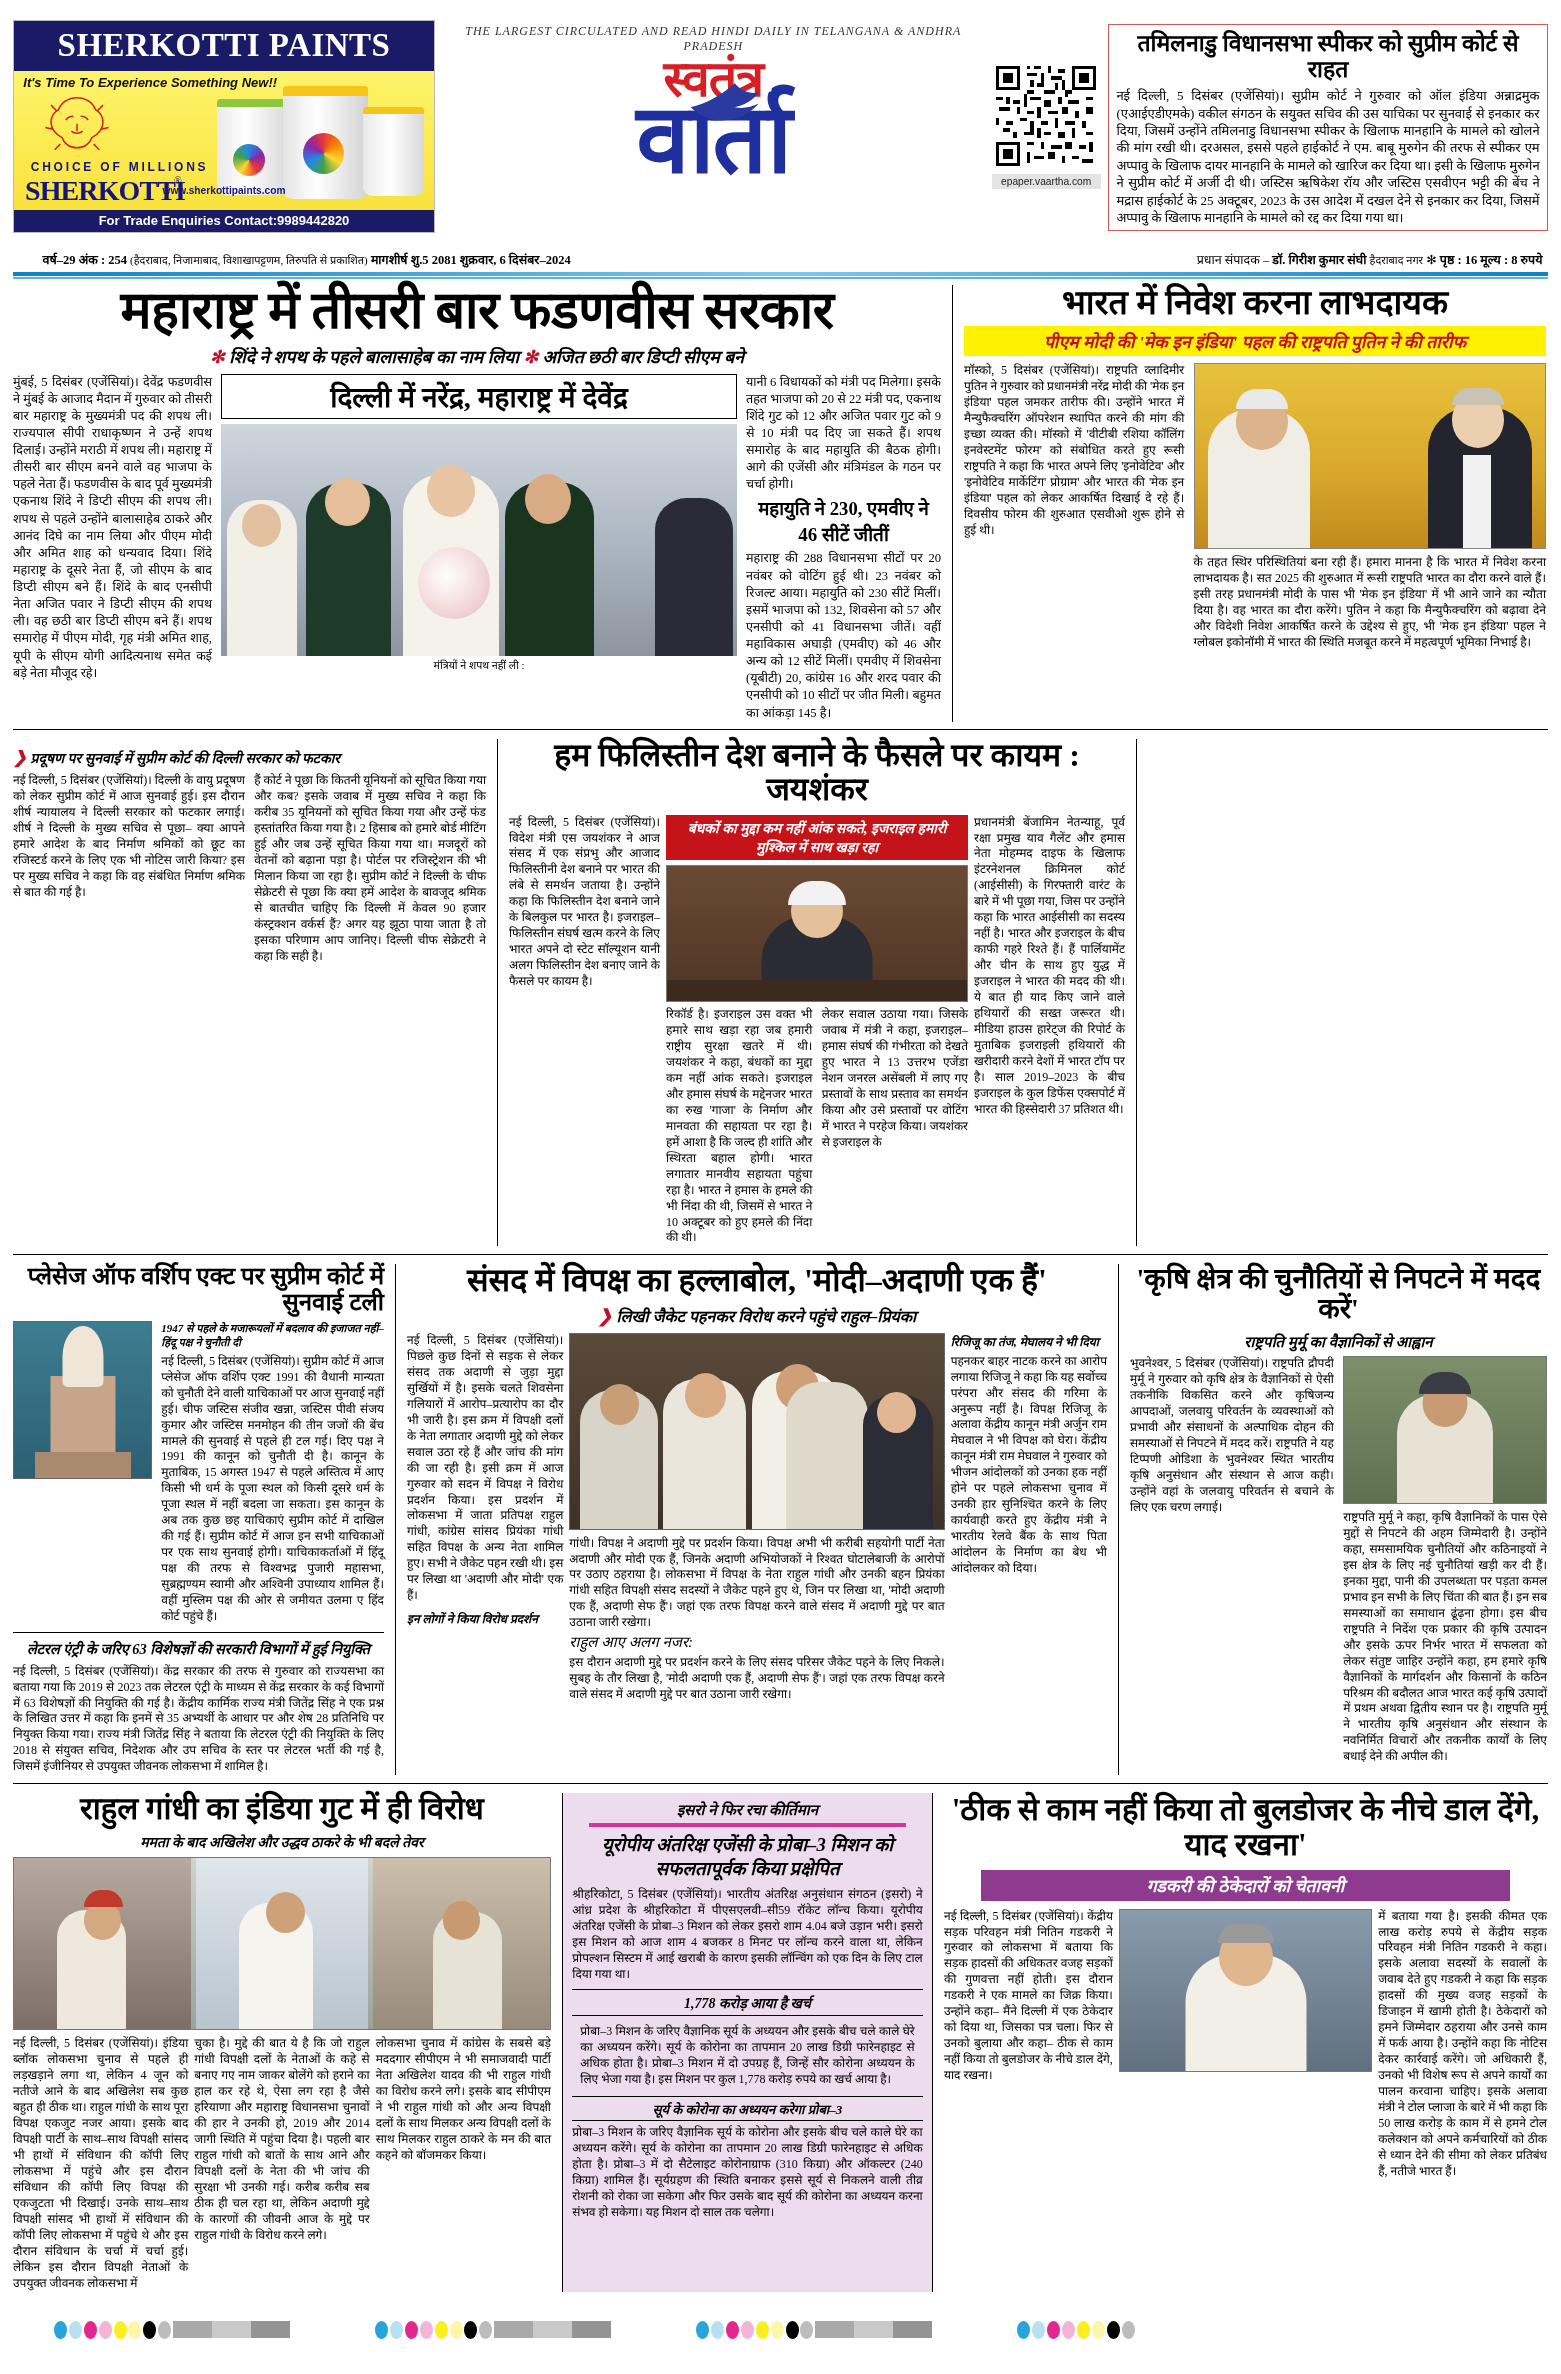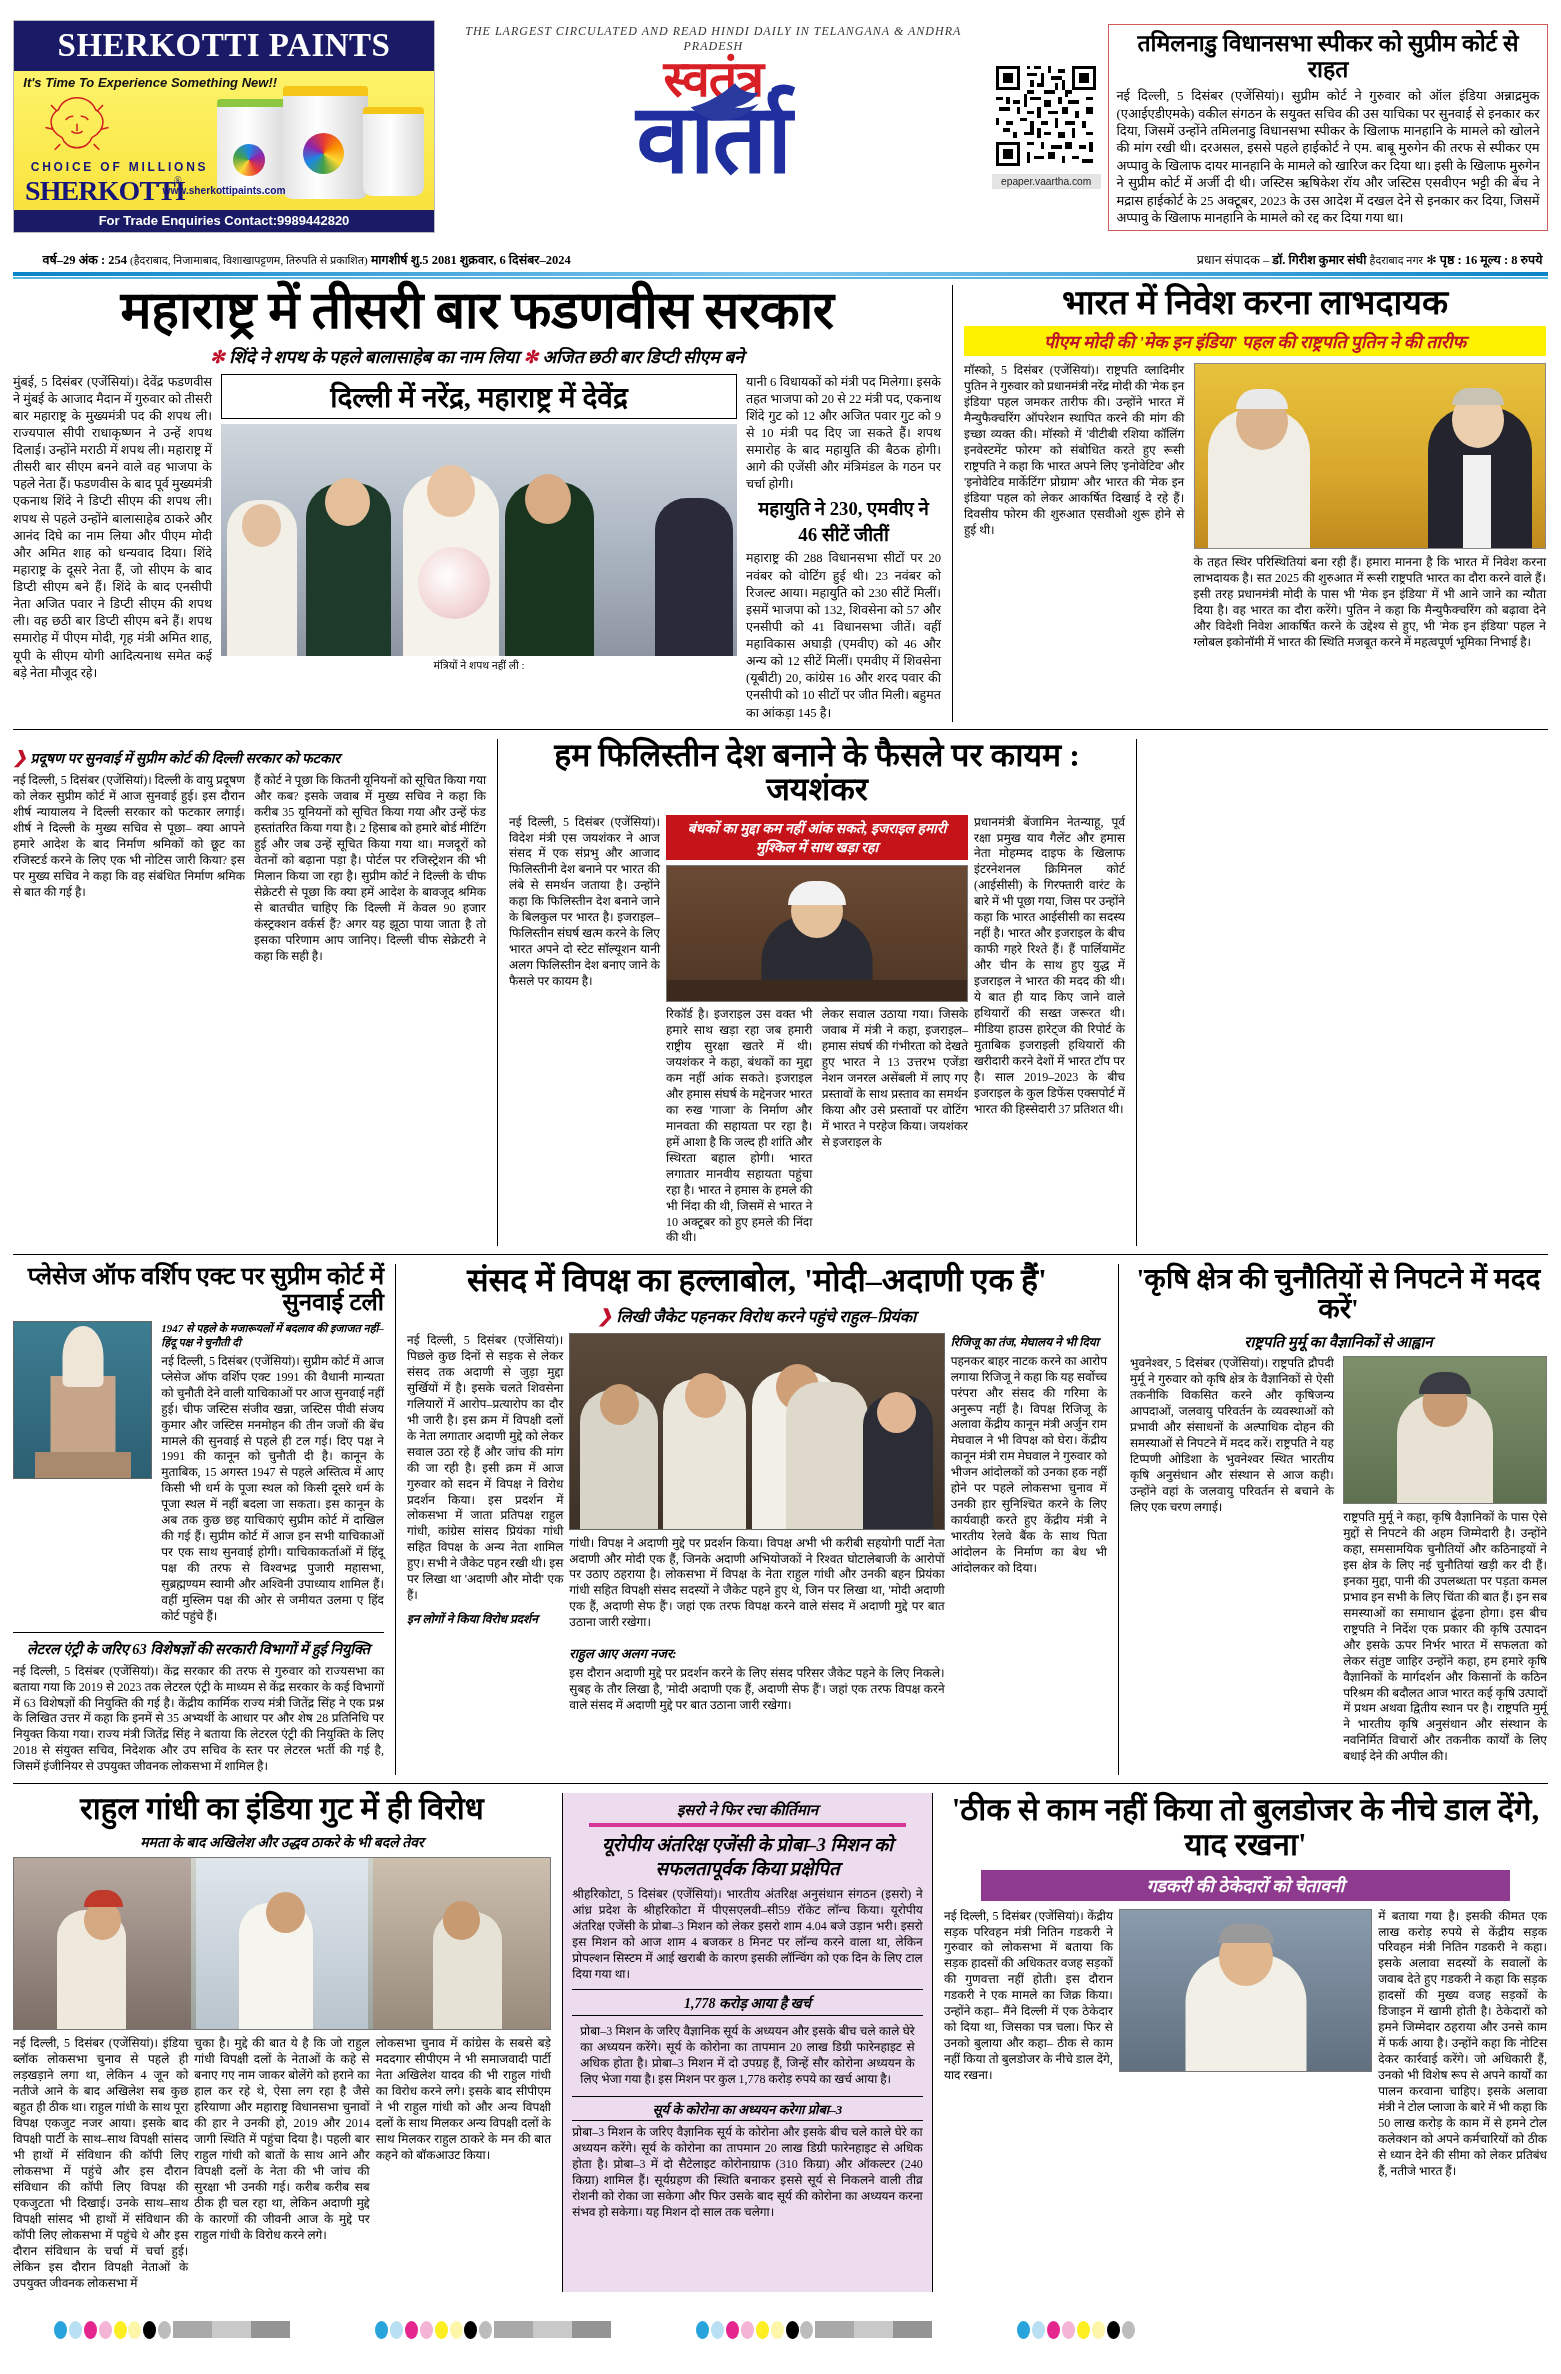--- a/index.html
+++ b/index.html
@@ -427,21 +427,21 @@
             <div style="position:absolute;left:30px;bottom:104px;width:39px;height:41px;border-radius:50%;background:#c99d76;"></div>
             <div style="position:absolute;left:93px;bottom:0;width:83px;height:150px;background:#eae6dc;border-radius:33px 33px 0 0;"></div>
             <div style="position:absolute;left:115px;bottom:111px;width:41px;height:45px;border-radius:50%;background:#d9ab84;"></div>
             <div style="position:absolute;left:182px;bottom:0;width:89px;height:158px;background:#f2efe7;border-radius:35px 35px 0 0;"></div>
             <div style="position:absolute;left:206px;bottom:119px;width:43px;height:46px;border-radius:50%;background:#cf9f78;"></div>
             <div style="position:absolute;right:76px;bottom:0;width:82px;height:147px;background:#dfd9cc;border-radius:33px 33px 0 0;"></div>
             <div style="position:absolute;right:11px;bottom:0;width:70px;height:134px;background:#2c2c36;border-radius:30px 30px 0 0;"></div>
             <div style="position:absolute;right:28px;bottom:96px;width:39px;height:41px;border-radius:50%;background:#e0b694;"></div>
           </div>
           <p class="body-txt small" style="margin:5.6px 0 0">गांधी। विपक्ष ने अदाणी मुद्दे पर प्रदर्शन किया। विपक्ष अभी भी करीबी सहयोगी पार्टी नेता अदाणी और मोदी एक हैं, जिनके अदाणी अभियोजकों ने रिश्वत घोटालेबाजी के आरोपों पर उठाए ठहराया है। लोकसभा में विपक्ष के नेता राहुल गांधी और उनकी बहन प्रियंका गांधी सहित विपक्षी संसद सदस्यों ने जैकेट पहने हुए थे, जिन पर लिखा था, 'मोदी अदाणी एक हैं, अदाणी सेफ हैं'। जहां एक तरफ विपक्ष करने वाले संसद में अदाणी मुद्दे पर बात उठाना जारी रखेगा।</p>
-          <div style="font-size:13px;font-weight:bold;font-style:italic;margin-top:13px">राहुल आए अलग नजर:</div>
+          <div style="font-size:15px;font-weight:normal;font-style:italic;margin-top:0">राहुल आए अलग नजर:</div>
           <p class="body-txt small" style="margin:3.7px 0 0">इस दौरान अदाणी मुद्दे पर प्रदर्शन करने के लिए संसद परिसर जैकेट पहने के लिए निकले। सुबह के तौर लिखा है, 'मोदी अदाणी एक हैं, अदाणी सेफ हैं'। जहां एक तरफ विपक्ष करने वाले संसद में अदाणी मुद्दे पर बात उठाना जारी रखेगा।</p>
         </div>
         <div>
           <div style="font-size:12px;font-weight:bold;font-style:italic;margin-bottom:3.7px">रिजिजू का तंज, मेघालय ने भी दिया</div>
           <p class="body-txt small" style="margin:0">पहनकर बाहर नाटक करने का आरोप लगाया रिजिजू ने कहा कि यह सर्वोच्च परंपरा और संसद की गरिमा के अनुरूप नहीं है। विपक्ष रिजिजू के अलावा केंद्रीय कानून मंत्री अर्जुन राम मेघवाल ने भी विपक्ष को घेरा। केंद्रीय कानून मंत्री राम मेघवाल ने गुरुवार को भीजन आंदोलकों को उनका हक नहीं होने पर पहले लोकसभा चुनाव में उनकी हार सुनिश्चित करने के लिए कार्यवाही करते हुए केंद्रीय मंत्री ने भारतीय रेलवे बैंक के साथ पिता आंदोलन के निर्माण का बेध भी आंदोलकर को दिया।</p>
         </div>
       </div>
     </div>
 
     <div class="r3-c">
@@ -483,21 +483,21 @@
         <div style="position:absolute;right:13%;bottom:89px;width:37px;height:39px;border-radius:50%;background:#c79a72;"></div>
       </div>
       <div class="colwrap3" style="margin-top:6.5px">
         <div>
             <p class="body-txt small" style="margin:0">नई दिल्ली, 5 दिसंबर (एजेंसियां)। इंडिया ब्लॉक लोकसभा चुनाव से पहले ही लड़खड़ाने लगा था, लेकिन 4 जून को नतीजे आने के बाद अखिलेश सब कुछ बहुत ही ठीक था। राहुल गांधी के साथ पूरा विपक्ष एकजुट नजर आया। इसके बाद विपक्षी पार्टी के साथ–साथ विपक्षी सांसद भी हाथों में संविधान की कॉपी लिए लोकसभा में पहुंचे और इस दौरान संविधान की कॉपी लिए विपक्ष की एकजुटता भी दिखाई। उनके साथ–साथ विपक्षी सांसद भी हाथों में संविधान की कॉपी लिए लोकसभा में पहुंचे थे और इस दौरान संविधान के चर्चा में चर्चा हुई। लेकिन इस दौरान विपक्षी नेताओं के उपयुक्त जीवनक लोकसभा में</p>
           </div>
         <div>
             <p class="body-txt small" style="margin:0">चुका है। मुद्दे की बात ये है कि जो राहुल गांधी विपक्षी दलों के नेताओं के कहे से बनाए गए नाम जाकर बोलेंगे को हराने का हाल कर रहे थे, ऐसा लग रहा है जैसे हरियाणा और महाराष्ट्र विधानसभा चुनावों की हार ने उनकी हो, 2019 और 2014 जागी स्थिति में पहुंचा दिया है। पहली बार राहुल गांधी को बातों के साथ आने और विपक्षी दलों के नेता की भी जांच की सुरक्षा भी उनकी गई। करीब करीब सब ठीक ही चल रहा था, लेकिन अदाणी मुद्दे के कारणों की जीवनी आज के मुद्दे पर राहुल गांधी के विरोध करने लगे।</p>
           </div>
         <div>
-            <p class="body-txt small" style="margin:0">लोकसभा चुनाव में कांग्रेस के सबसे बड़े मददगार सीपीएम ने भी समाजवादी पार्टी नेता अखिलेश यादव की भी राहुल गांधी का विरोध करने लगे। इसके बाद सीपीएम ने भी राहुल गांधी को और अन्य विपक्षी दलों के साथ मिलकर अन्य विपक्षी दलों के साथ मिलकर राहुल ठाकरे के मन की बात कहने को बॉकआउट किया।</p>
+            <p class="body-txt small" style="margin:0">लोकसभा चुनाव में कांग्रेस के सबसे बड़े मददगार सीपीएम ने भी समाजवादी पार्टी नेता अखिलेश यादव की भी राहुल गांधी का विरोध करने लगे। इसके बाद सीपीएम ने भी राहुल गांधी को और अन्य विपक्षी दलों के साथ मिलकर अन्य विपक्षी दलों के साथ मिलकर राहुल ठाकरे के मन की बात कहने को बॉजमकर किया।</p>
           </div>
       </div>
     </div>
 
     <div class="r4-b">
       <div style="text-align:center;font-size:15px;font-weight:bold;font-style:italic">इसरो ने फिर रचा कीर्तिमान</div>
       <div style="height:3.7px;background:#d6369a;margin:4.6px 16.7px 6.5px"></div>
       <div class="hl" style="font-size:18.6px;text-align:center;font-style:italic;line-height:1.25">यूरोपीय अंतरिक्ष एजेंसी के प्रोबा–3 मिशन को सफलतापूर्वक किया प्रक्षेपित</div>
       <p class="body-txt small" style="margin:7.4px 0 0">श्रीहरिकोटा, 5 दिसंबर (एजेंसियां)। भारतीय अंतरिक्ष अनुसंधान संगठन (इसरो) ने आंध्र प्रदेश के श्रीहरिकोटा में पीएसएलवी–सी59 रॉकेट लॉन्च किया। यूरोपीय अंतरिक्ष एजेंसी के प्रोबा–3 मिशन को लेकर इसरो शाम 4.04 बजे उड़ान भरी। इसरो इस मिशन को आज शाम 4 बजकर 8 मिनट पर लॉन्च करने वाला था, लेकिन प्रोपल्शन सिस्टम में आई खराबी के कारण इसकी लॉन्चिंग को एक दिन के लिए टाल दिया गया था।</p>
       <div style="text-align:center;font-size:14px;font-weight:bold;font-style:italic;margin:6.5px 0 3.7px;border-top:0.9px solid #000;border-bottom:0.9px solid #000;padding:2.8px 0">1,778 करोड़ आया है खर्च</div>

